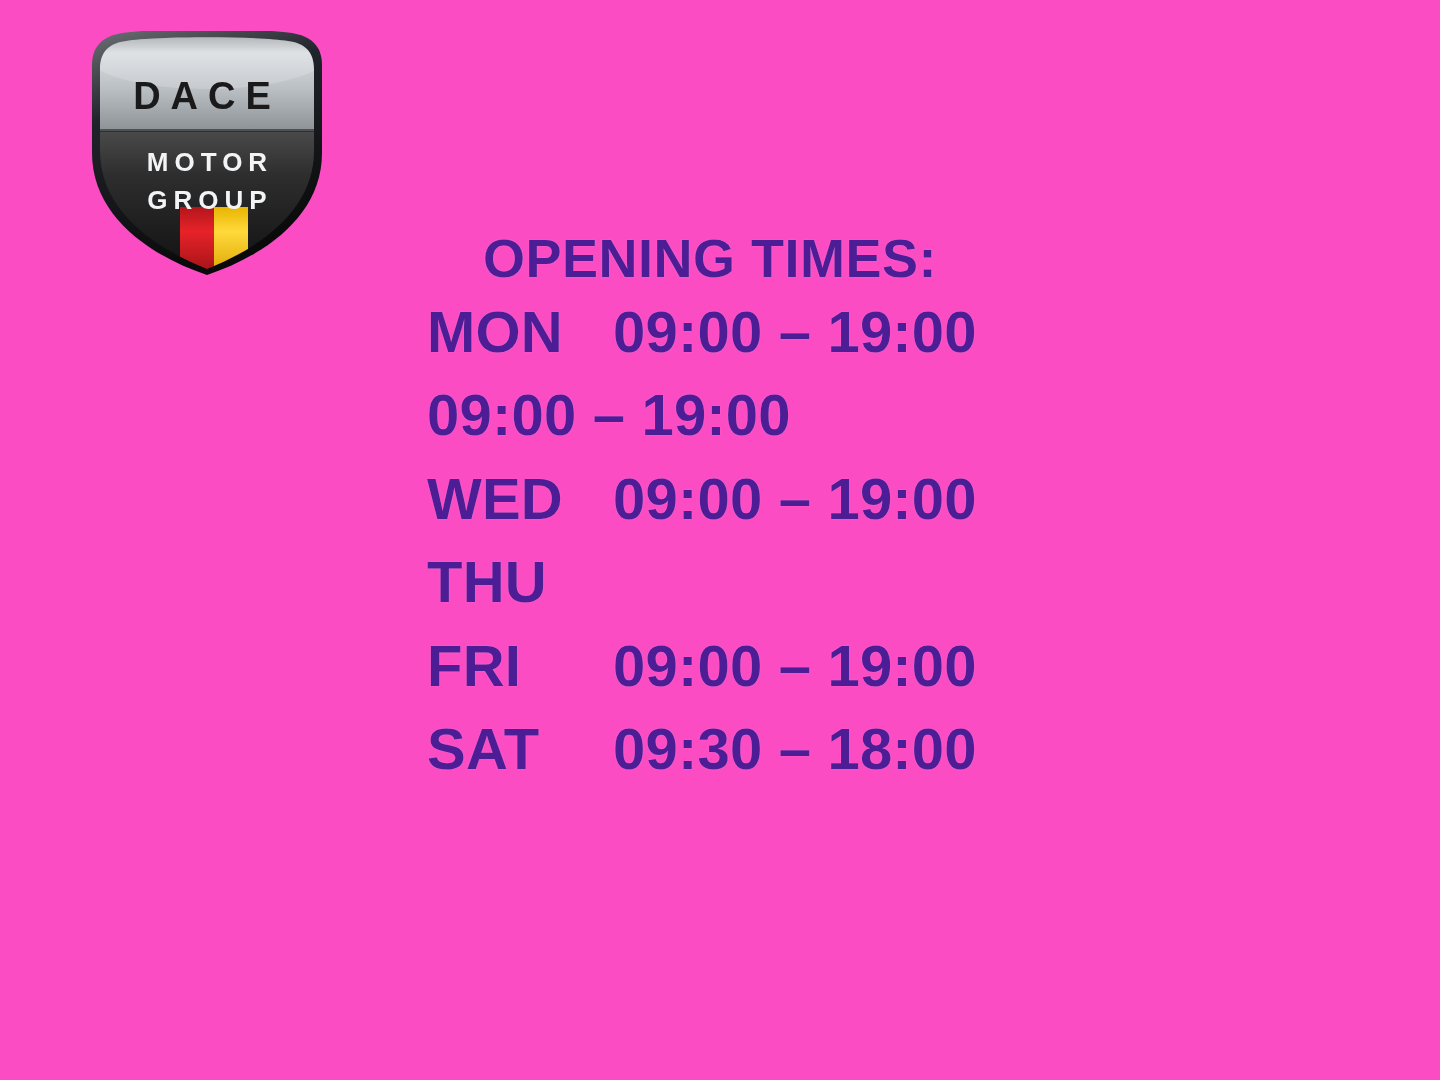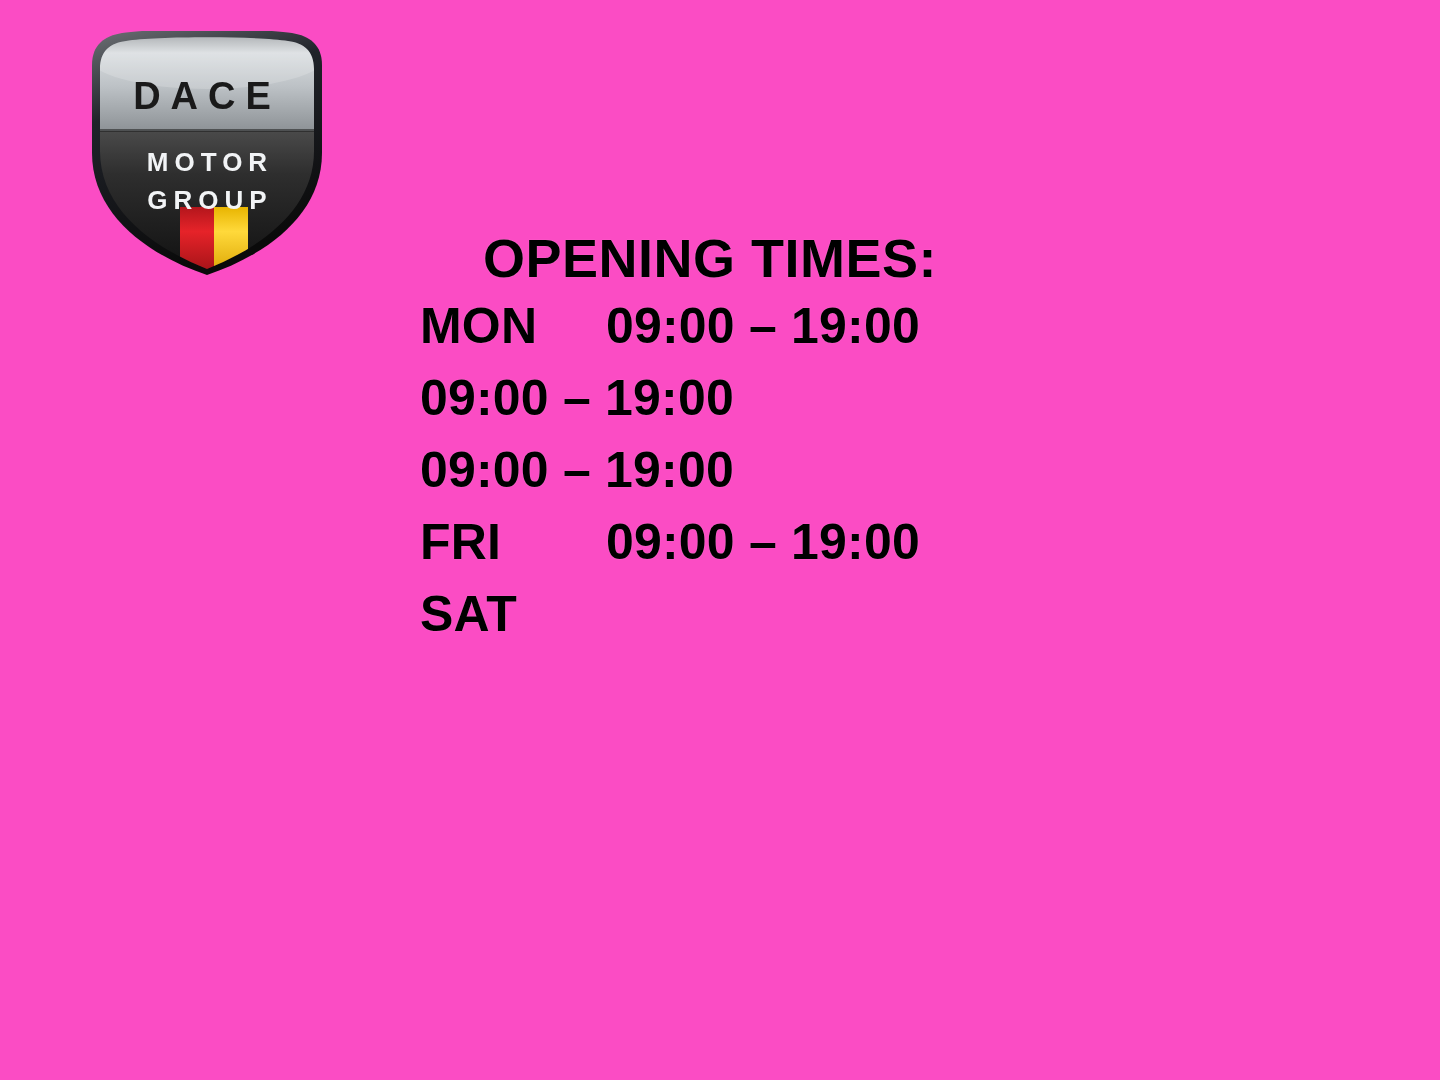--- a/index.html
+++ b/index.html
@@ -60,25 +60,26 @@
     font-weight: 600;
     letter-spacing: 0.5px;
     line-height: 1.14;
     text-align: center;
     padding-right: 20px;
     text-shadow: 0 0 1px rgba(255,255,255,0.45);
   }
   .row {
     display: flex;
     align-items: baseline;
-    font-size: 50px;
+    font-size: 58px;
     font-weight: 600;
     line-height: 1.44;
     letter-spacing: 0.2px;
     text-shadow: 0 0 1px rgba(255,255,255,0.4);
+    margin-left: 7px;
   }
   .row .day {
     flex: 0 0 186px;
     white-space: nowrap;
   }
   .row .hours {
     flex: 1 1 auto;
     white-space: pre;
   }
 </style>
@@ -142,43 +143,46 @@
       <rect x="14" y="98" width="214" height="3" fill="#1b1b1b" opacity="0.55" clip-path="url(#shieldClip)"></rect>
 
       <text x="121" y="78" text-anchor="middle" font-family="Liberation Sans, sans-serif" font-size="38" font-weight="bold" letter-spacing="10" fill="#1a1a1a">DACE</text>
 
       <text x="124" y="140" text-anchor="middle" font-family="Liberation Sans, sans-serif" font-size="26" font-weight="bold" letter-spacing="6" fill="#f2f4f6">MOTOR</text>
 
       <text x="124" y="178" text-anchor="middle" font-family="Liberation Sans, sans-serif" font-size="26" font-weight="bold" letter-spacing="6" fill="#f2f4f6">GROUP</text>
     </svg>
   </div>
 
-  <div class="times" style="color: #000000;">
+  <div class="times" style="color: #4c1d95;">
     <div class="times-title">OPENING TIMES:</div>
 
     <div class="row">
       <span class="day">MON</span>
       <span class="hours">09:00 – 19:00</span>
     </div>
 
     <div class="row">
       <span class="hours">09:00 – 19:00</span>
     </div>
 
     <div class="row">
+      <span class="day">WED</span>
       <span class="hours">09:00 – 19:00</span>
     </div>
 
     <div class="row">
+      <span class="day">THU</span>
     </div>
 
     <div class="row">
       <span class="day">FRI</span>
       <span class="hours">09:00 – 19:00</span>
     </div>
 
     <div class="row">
       <span class="day">SAT</span>
+      <span class="hours">09:30 – 18:00</span>
     </div>
 
   </div>
 
 </div>
 
 </body></html>

